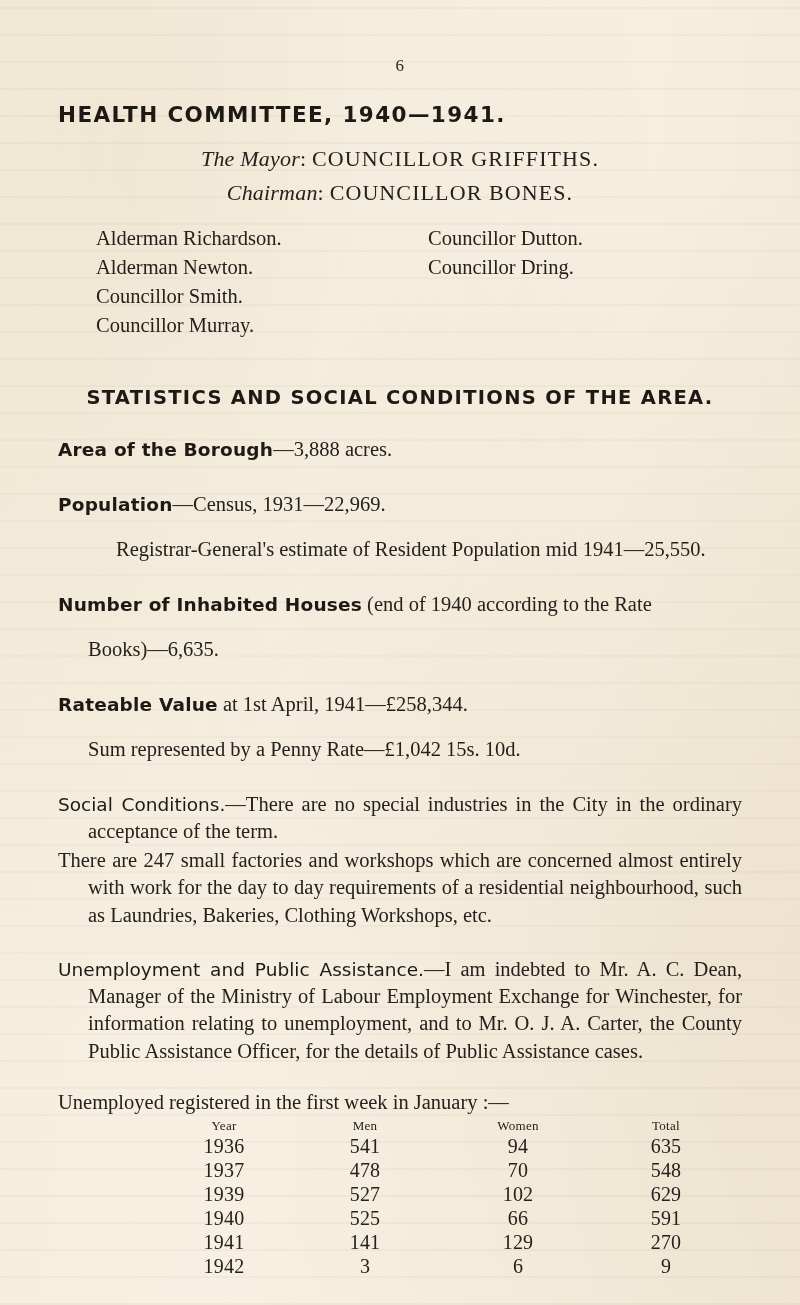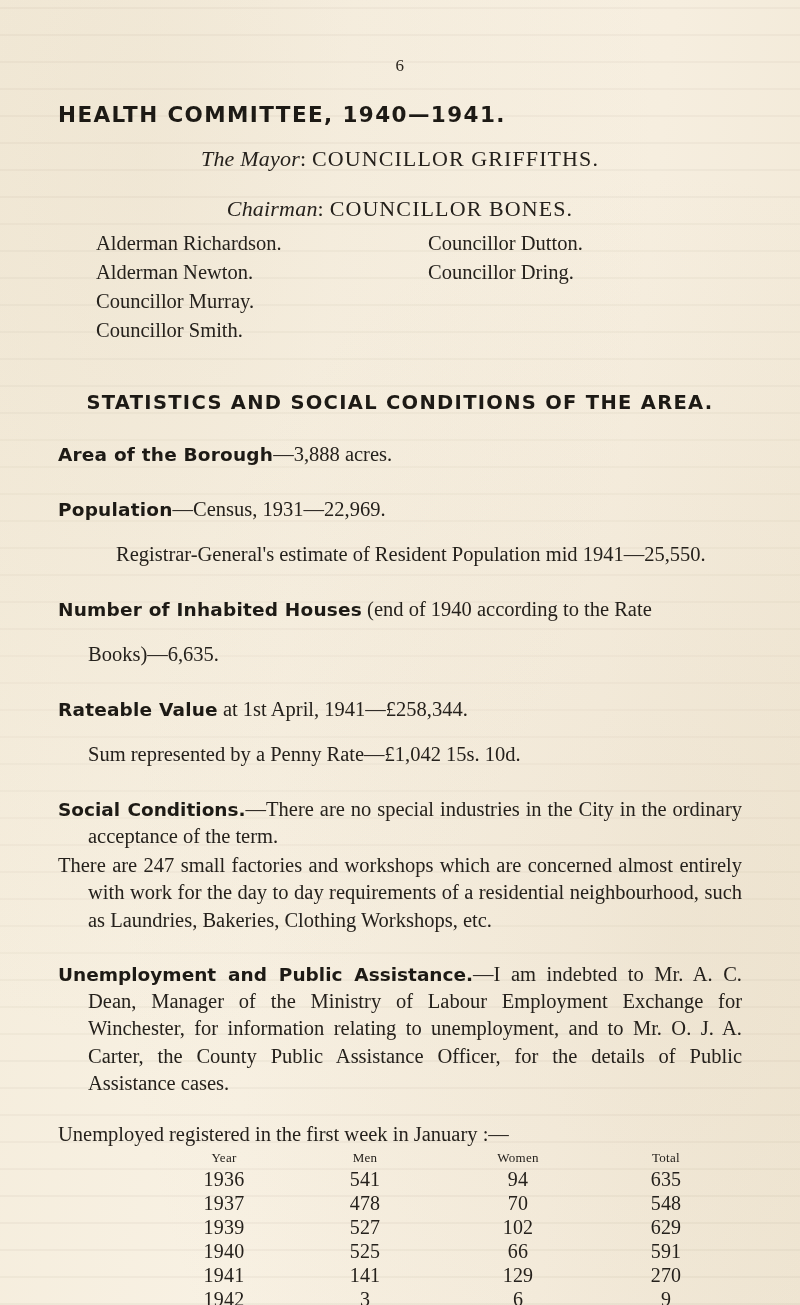--- a/index.html
+++ b/index.html
@@ -65,25 +65,25 @@
     white-space: nowrap;
   }
   .officer-line .role {
     font-style: italic;
     font-family: "Liberation Serif", serif;
   }
   .officer-line .person {
     letter-spacing: 1.1px;
   }
   .officer-line.second {
-    margin-top: 24px;
+    margin-top: 8px;
   }
   .members {
     display: flex;
-    margin-top: 7px;
+    margin-top: 18px;
     font-size: 20.5px;
     line-height: 1.42;
     padding-left: 38px;
   }
   .members .col {
     width: 50%;
   }
   .members .col.right {
     padding-left: 18px;
   }
@@ -120,21 +120,21 @@
     font-size: 20.5px;
     line-height: 1.33;
     margin: 27px 0 0 0;
     text-align: justify;
   }
   p.para.tight {
     margin-top: 2px;
   }
   p.para .lead {
     font-family: "DejaVu Sans", sans-serif;
-    font-weight: bold;
+    font-weight: normal;
     font-size: 18.5px;
     color: #1d1a15;
   }
   p.para.indented {
     text-indent: 38px;
   }
   p.para.hang {
     padding-left: 30px;
     text-indent: -30px;
   }
@@ -184,22 +184,22 @@
 
     <div class="officer-line second">
       <span class="role">Chairman</span><span>:</span>
       <span class="person">COUNCILLOR BONES.</span>
     </div>
 
     <div class="members">
       <div class="col left">
         <div>Alderman Richardson.</div>
         <div>Alderman Newton.</div>
+        <div>Councillor Smith.</div>
         <div>Councillor Murray.</div>
-        <div>Councillor Smith.</div>
       </div>
       <div class="col right">
         <div>Councillor Dutton.</div>
         <div>Councillor Dring.</div>
       </div>
     </div>
 
     <h2 class="section-title">STATISTICS AND SOCIAL CONDITIONS OF THE AREA.</h2>
 
     <div class="stat-block">

